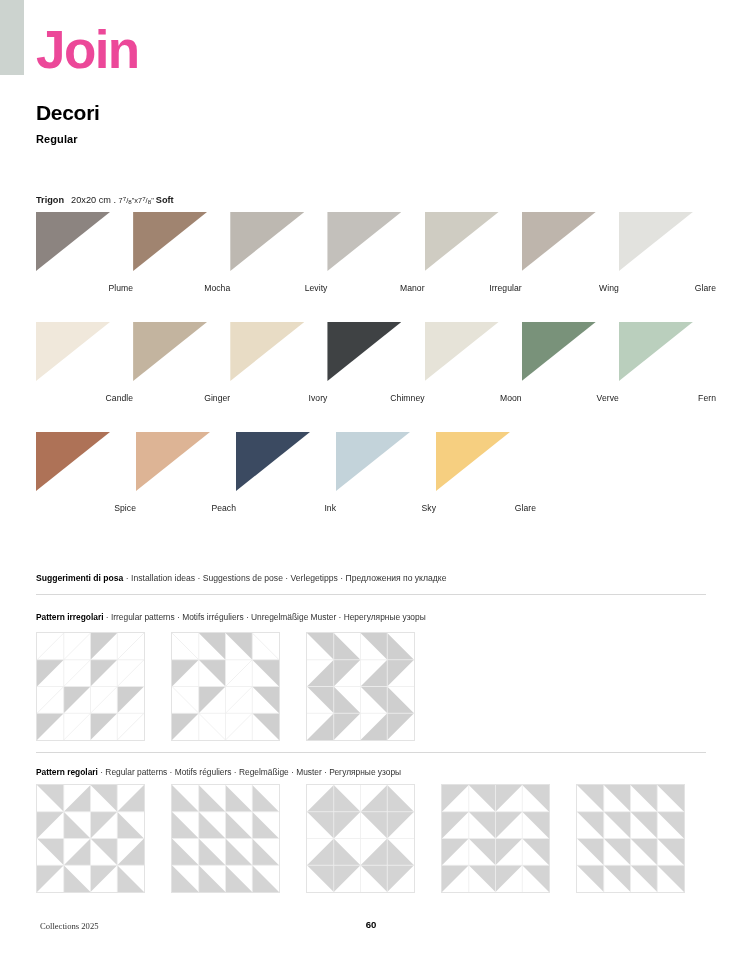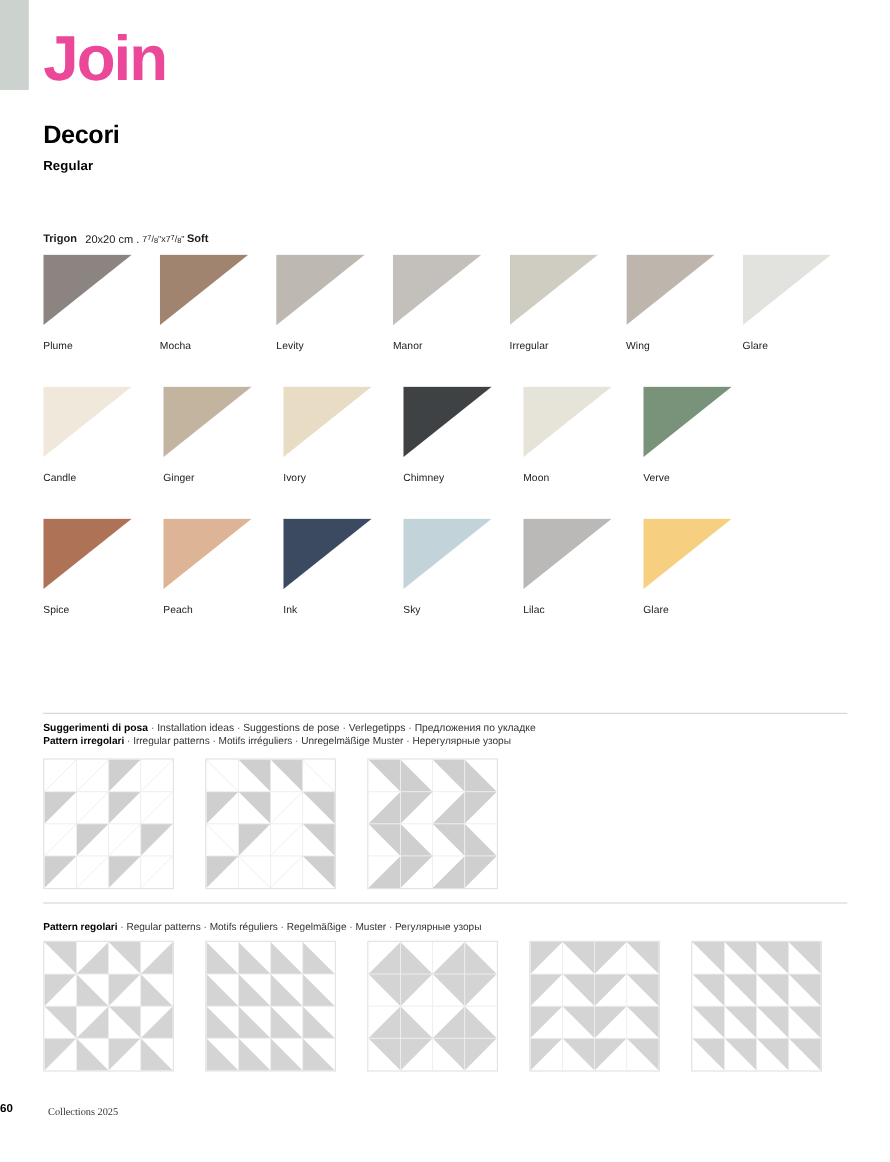--- a/index.html
+++ b/index.html
@@ -39,30 +39,30 @@
   }
   .product-line .pname{font-weight:700;margin-right:7px;}
   .product-line .finish{font-weight:700;margin-left:2px;}
   .frac{font-size:7.4px;position:relative;top:-0.5px;}
   .frac sup{font-size:6.2px;vertical-align:0.35em;}
   .frac sub{font-size:6.2px;vertical-align:-0.1em;}
 
   
   .swatches{position:absolute;left:36px;top:212px;width:680px;}
   .swatch-row{display:flex;height:110px;}
-  .swatch{width:100px;margin-right:0;}
+  .swatch{width:100px;margin-right:0;text-align:right;}
   .tri-wrap{width:74px;height:59px;position:relative;overflow:hidden;}
   .tri{width:100%;height:100%;clip-path:polygon(0 0,100% 0,0 100%);}
   .swatch-label{
     font-size:8.6px;line-height:10px;color:#1a1a1a;margin-top:12px;letter-spacing:0.05px;
   }
 
   
   .lay-heading{
-    position:absolute;left:36px;top:601px;
+    position:absolute;left:36px;top:573px;
     font-size:8.6px;line-height:11px;color:#333;white-space:nowrap;
   }
   .lay-heading b,.pat-heading b{font-weight:700;color:#000;}
   .rule{position:absolute;left:36px;width:670px;height:1px;background:#d8d8d8;}
   .rule-1{top:594px;}
   .rule-2{top:752px;}
 
   .pat-heading{
     position:absolute;left:36px;
     font-size:8.4px;line-height:11px;color:#333;white-space:nowrap;
@@ -81,21 +81,21 @@
     box-sizing:content-box;
   }
   .pattern-box svg{display:block;}
 
   
   .footer-left{
     position:absolute;left:40px;top:921px;
     font-size:8.6px;line-height:11px;color:#333;font-family:Liberation Serif, serif;
   }
   .footer-page{
-    position:absolute;left:0;top:919px;width:742px;
+    position:absolute;left:0;top:919px;width:742px;text-align:center;
     font-size:9.6px;line-height:12px;font-weight:700;color:#000;
   }
 </style>
 </head>
 <body>
 
 <div class="page">
 
   <div class="corner-block"></div>
 
@@ -182,20 +182,26 @@
             <div class="tri" style="background: rgb(230, 227, 216);"></div>
           </div>
           <div class="swatch-label">Moon</div>
         </div>
         <div class="swatch">
           <div class="tri-wrap">
             <div class="tri" style="background: rgb(121, 146, 122);"></div>
           </div>
           <div class="swatch-label">Verve</div>
         </div>
+        <div class="swatch">
+          <div class="tri-wrap">
+            <div class="tri" style="background: rgb(186, 207, 189);"></div>
+          </div>
+          <div class="swatch-label">Fern</div>
+        </div>
       </div>
       <div class="swatch-row">
         <div class="swatch">
           <div class="tri-wrap">
             <div class="tri" style="background: rgb(174, 114, 87);"></div>
           </div>
           <div class="swatch-label">Spice</div>
         </div>
         <div class="swatch">
           <div class="tri-wrap">
@@ -207,26 +213,20 @@
           <div class="tri-wrap">
             <div class="tri" style="background: rgb(59, 74, 97);"></div>
           </div>
           <div class="swatch-label">Ink</div>
         </div>
         <div class="swatch">
           <div class="tri-wrap">
             <div class="tri" style="background: rgb(195, 211, 218);"></div>
           </div>
           <div class="swatch-label">Sky</div>
-        </div>
-        <div class="swatch">
-          <div class="tri-wrap">
-            <div class="tri" style="background: rgb(187, 184, 184);"></div>
-          </div>
-          <div class="swatch-label">Lilac</div>
         </div>
         <div class="swatch">
           <div class="tri-wrap">
             <div class="tri" style="background: rgb(246, 207, 128);"></div>
           </div>
           <div class="swatch-label">Glare</div>
         </div>
       </div>
     </div>
 

